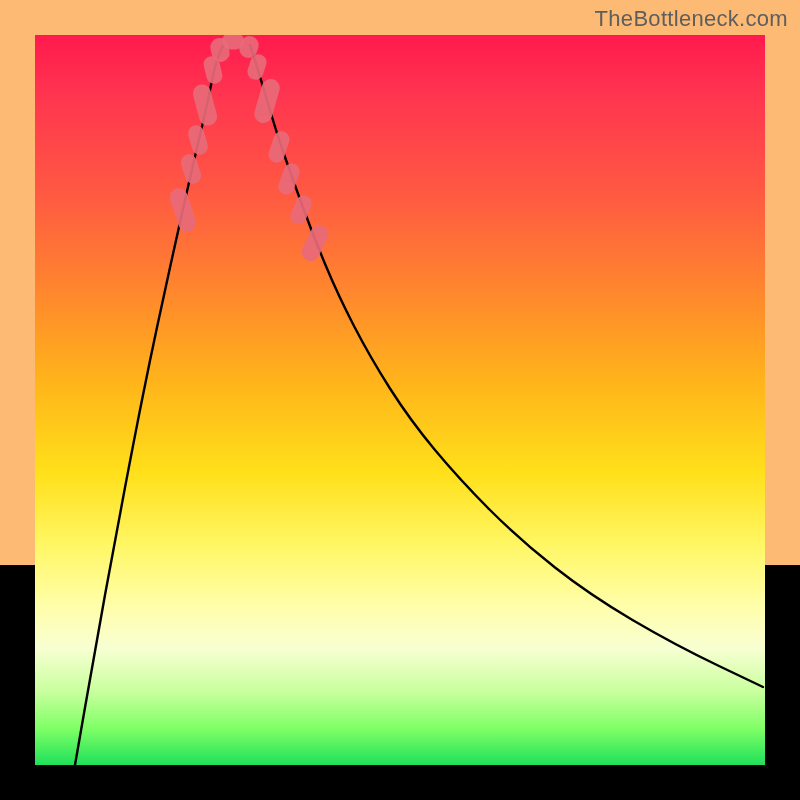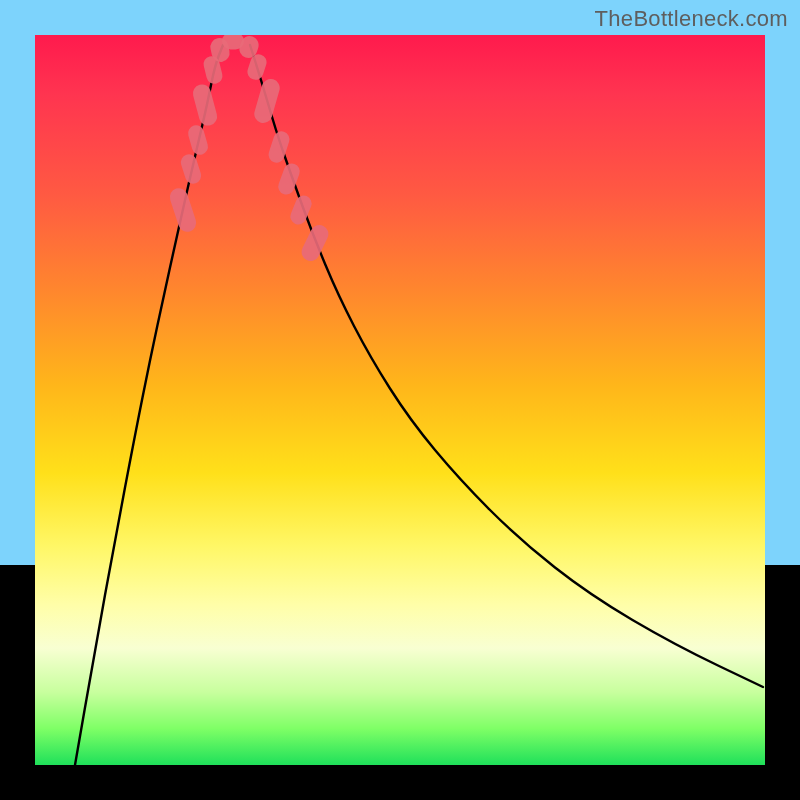--- a/index.html
+++ b/index.html
@@ -10,21 +10,21 @@
     overflow: hidden;
     background: #000;
     font-family: Arial, Helvetica, sans-serif;
   }
   .frame {
     position: absolute;
     top: 0;
     left: 0;
     width: 800px;
     height: 565px;
-    background: #7dd3fc;
+    background: #fdba74;
   }
   .plot {
     position: absolute;
     top: 35px;
     left: 35px;
     width: 730px;
     height: 730px;
     overflow: hidden;
   }
   .gradient {

